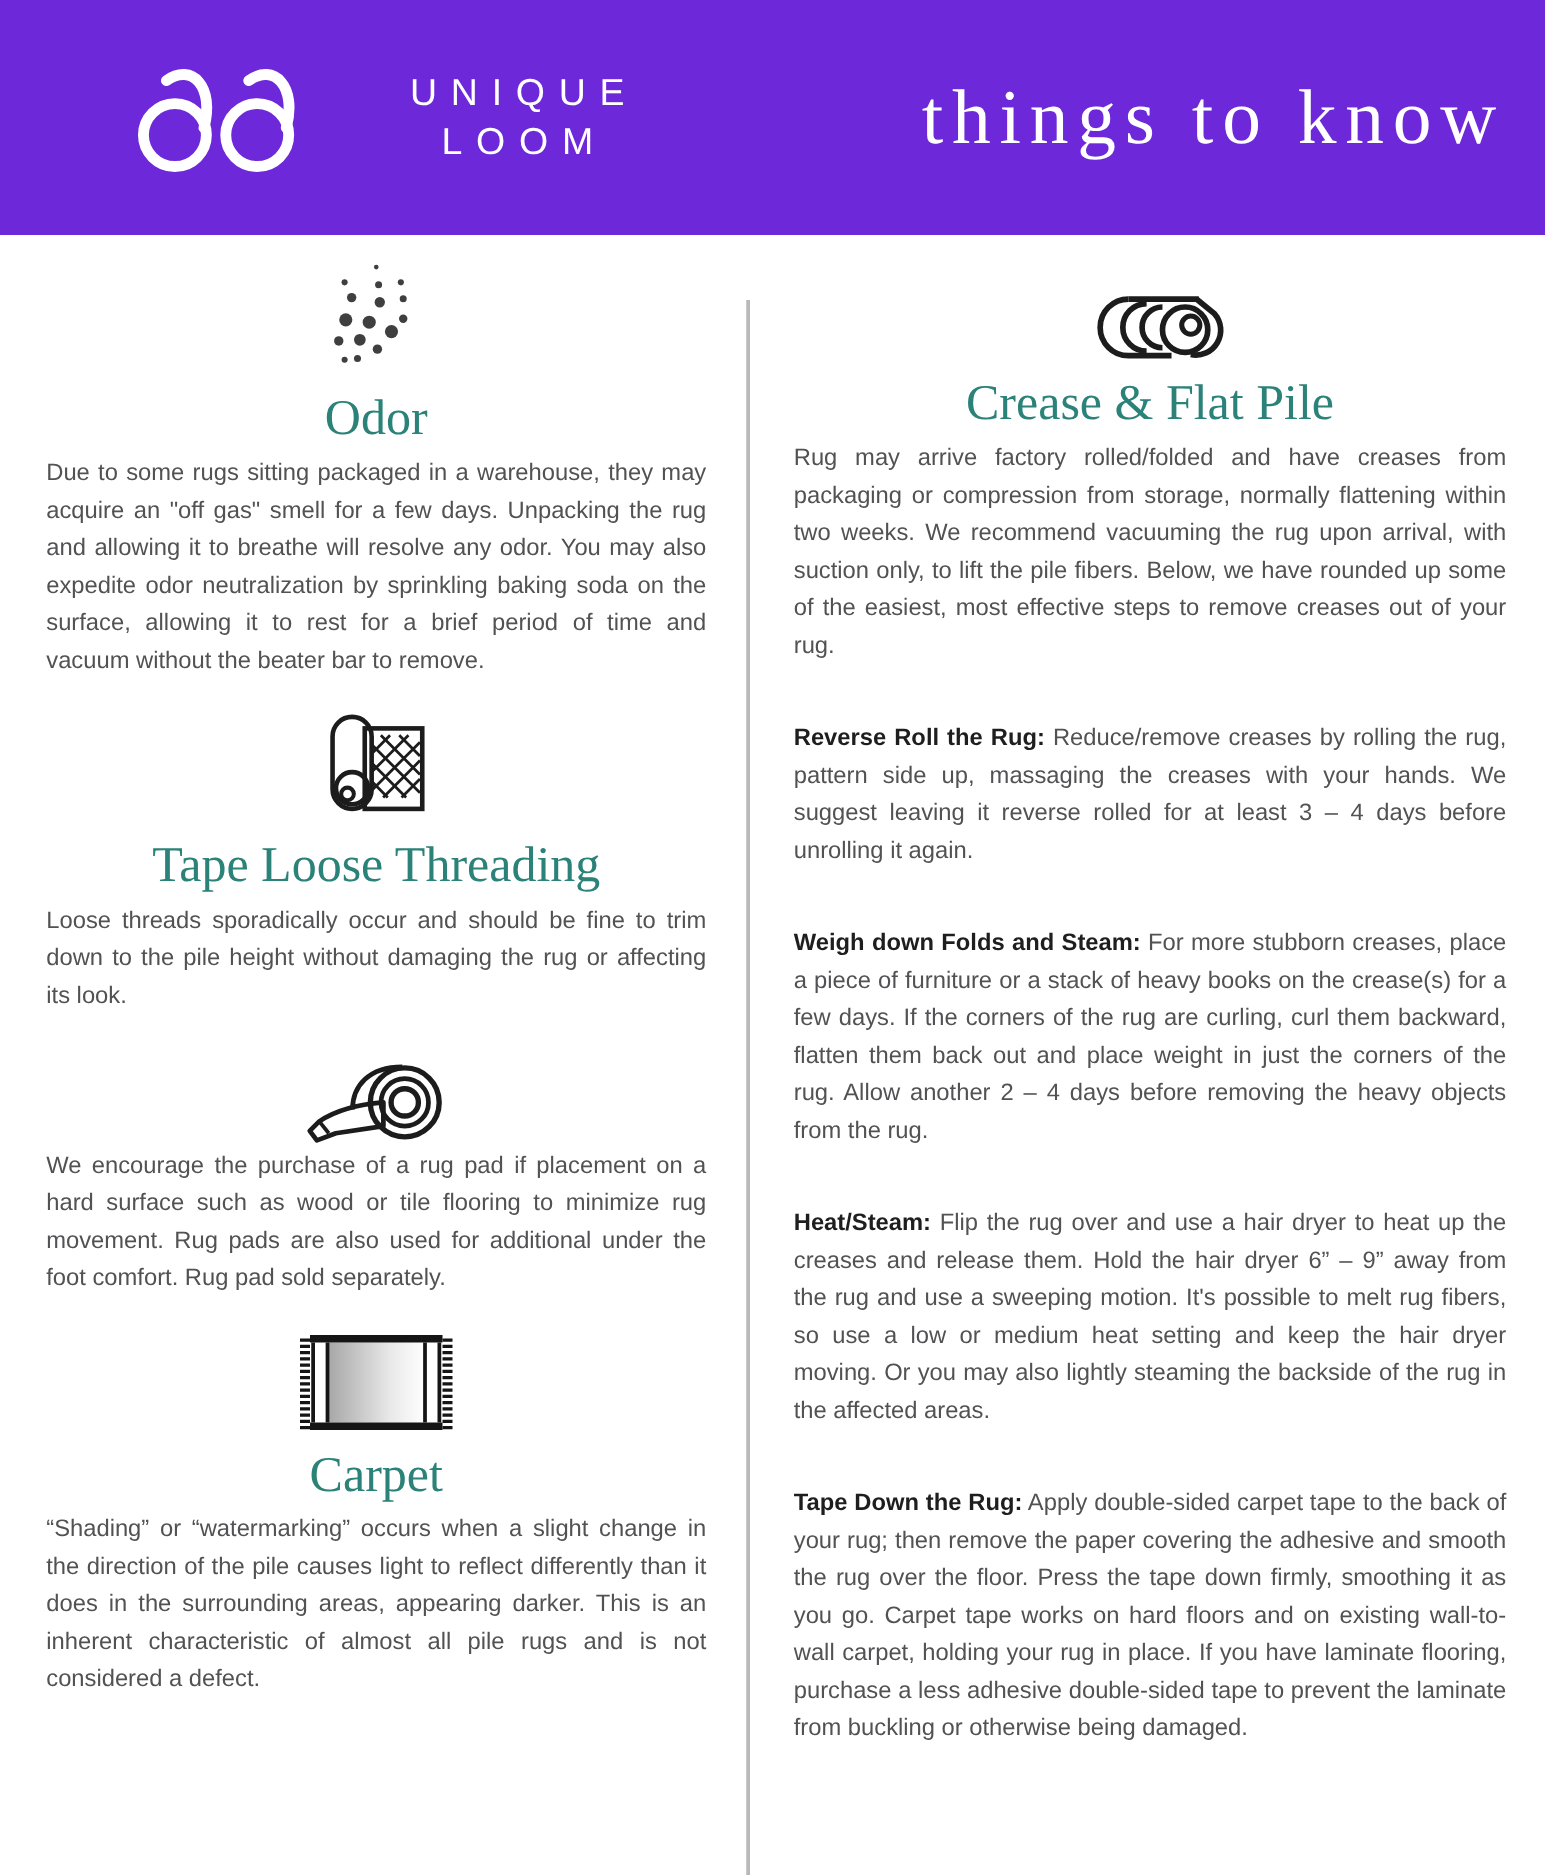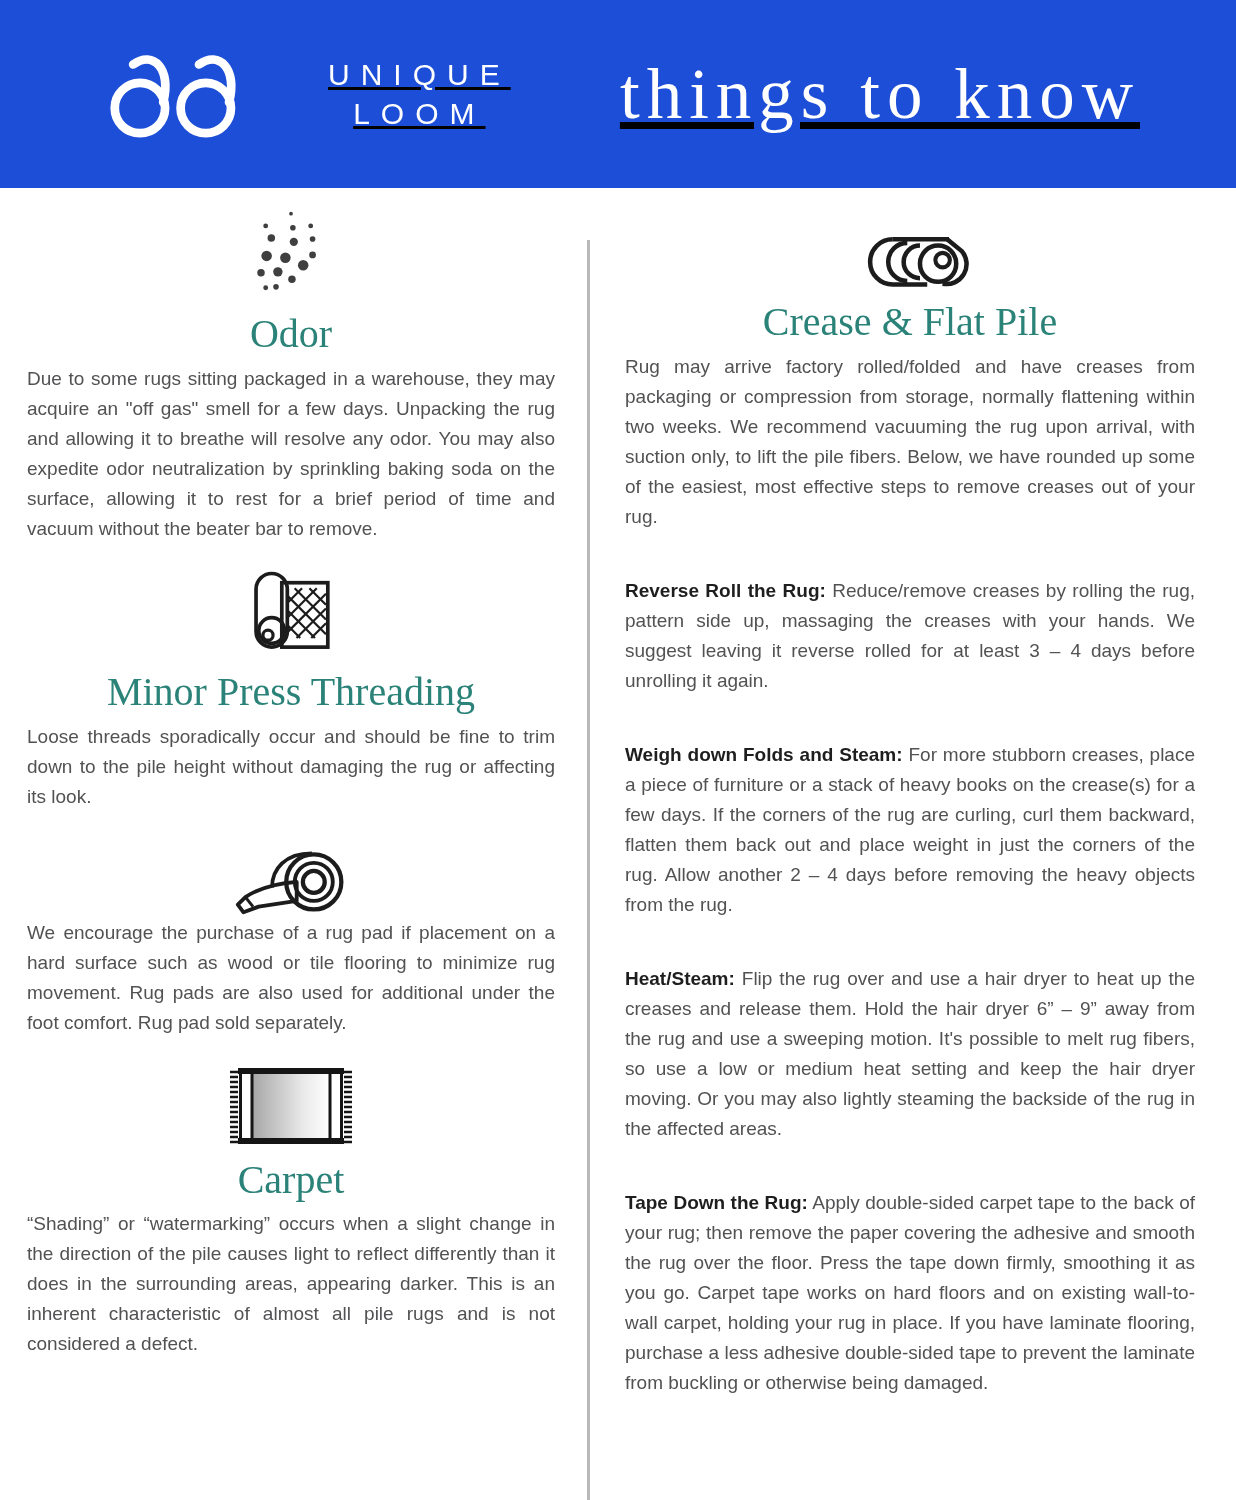--- a/index.html
+++ b/index.html
@@ -5,55 +5,54 @@
   html, body {
     margin: 0; padding: 0;
     width: 1236px; height: 1500px;
     background: #ffffff;
     overflow: hidden;
     font-family: "Liberation Sans", sans-serif;
   }
   
   .banner {
     height: 188px;
-    background: #1d4ed8;
+    background: #6d28d9;
     display: flex;
     align-items: center;
-    text-decoration: underline;
   }
   .brand {
     display: flex;
     align-items: center;
     gap: 26px;
     margin-left: 96px;
   }
   .logo-svg { width: 206px; height: 92px; }
   .brand-name {
     color: #ffffff;
     font-size: 30px;
     letter-spacing: 11px;
     line-height: 1.3;
     text-align: center;
     font-weight: 400;
   }
   .page-title {
-    margin: 0 96px 0 auto;
+    margin: 0 32px 0 auto;
     color: #ffffff;
     font-family: "Liberation Serif", serif;
     font-weight: 400;
-    font-size: 71px;
+    font-size: 62px;
     letter-spacing: 7px;
     line-height: 1;
     white-space: nowrap;
   }
   
   .content {
     display: flex;
     align-items: stretch;
-    padding: 0 31px 0 27px;
+    padding: 0 31px 0 37px;
     height: 1312px;
   }
   .col-left  { width: 528px; }
   .divider {
     width: 3px;
     background: #b9b9b9;
     margin: 52px 35px 0 32px;
   }
   .col-right { width: 570px; }
 
@@ -149,21 +148,21 @@
           <rect class="ink" x="40" y="16" width="50" height="70" stroke-width="4" fill="#fff"></rect>
           <g class="ink" stroke-width="2.4">
             <path d="M46 38L62 22M46 54L78 22M46 70L88 28M56 76L88 44M72 76L88 60"></path>
             <path d="M54 22L88 56M46 30L88 72M46 46L76 76M46 62L60 76M70 22L88 40"></path>
           </g>
           <rect class="ink" x="12" y="6" width="34" height="80" rx="17" stroke-width="4" fill="#fff"></rect>
           <circle class="ink" cx="29" cy="68" r="14" stroke-width="4" fill="#fff"></circle>
           <circle class="ink" cx="25" cy="73" r="5.5" stroke-width="3.5" fill="#fff"></circle>
         </svg>
       </div>
-      <h2>Minor Press Threading</h2>
+      <h2>Tape Loose Threading</h2>
       <p>Loose threads sporadically occur and should be fine to trim down to the pile height without damaging the rug or affecting its look.</p>
     </section>
 
     <section class="sec m-pad">
       <div class="icon-wrap">
         <svg class="icon" width="118" height="76" viewBox="0 0 120 80">
           <path class="ink" d="M 66 42 C 40 44 24 50 12 58 L 4 66 L 10 74 L 26 68 L 66 62 Z" stroke-width="4" stroke-linejoin="round" fill="#fff"></path>
           <path class="ink" d="M 12 58 L 20 68" stroke-width="3.2"></path>
           <path class="ink" d="M 82 12 C 54 12 40 28 40 48" stroke-width="4"></path>
           <circle class="ink" cx="84" cy="42" r="29" stroke-width="4.5" fill="#fff"></circle>

